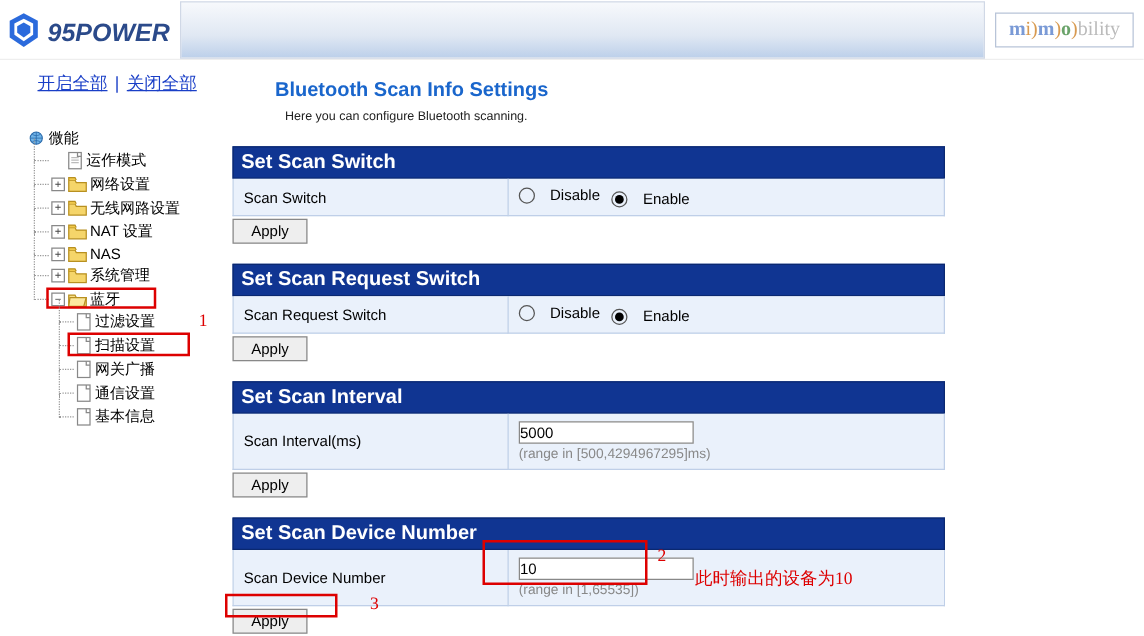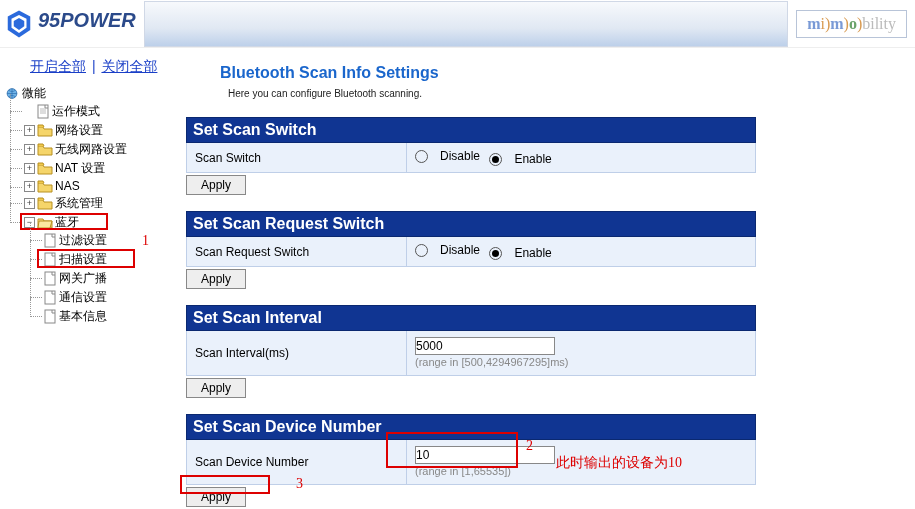--- a/index.html
+++ b/index.html
@@ -12,21 +12,21 @@
     width: 915px;
   }
   .header {
     display: flex;
     align-items: center;
     justify-content: space-between;
     height: 48px;
     padding: 0 8px 0 4px;
     border-bottom: 1px solid #eee;
   }
-  .logo-wrap { display:flex; align-items:flex-start; gap:4px; }
+  .logo-wrap { display:flex; align-items:flex-end; gap:4px; }
   .logo-mark {
     width: 30px; height: 30px;
     display: inline-flex; align-items: center; justify-content: center;
   }
   .logo-text {
     font-size: 20px; font-weight: bold; font-style: italic;
     color: #2b4a8a; letter-spacing: 0;
   }
   .banner-gradient {
     flex: 1;
@@ -47,21 +47,21 @@
   .mimo .paren{color:#d89a50;}
   .mimo .o{color:#6aa36a; font-weight:bold;}
   .layout { display:flex; }
   .sidebar {
     width: 186px;
     padding: 6px 0 0 4px;
   }
   .top-links { padding: 4px 0 8px 26px; font-size: 14px; }
   .top-links a { color: #1a3fc7; text-decoration: underline; cursor: pointer; }
   .top-links .sep { color: #1a3fc7; padding: 0 2px; }
-  .tree { list-style:none; padding:0; margin:0; }
+  .tree { list-style:none; padding:0; margin:17px; }
   .tree li { padding: 1px 0; white-space: nowrap; }
   .node { display:flex; align-items:center; gap:2px; cursor:pointer; }
   .exp {
     width:11px; height:11px; border:1px solid #888; display:inline-flex;
     align-items:center; justify-content:center; font-size:9px; line-height:1;
     color:#444; background:#fff; flex-shrink:0;
   }
   .exp.blank { border:none; }
   .folder-icon {
     width:16px; height:13px; flex-shrink:0;

